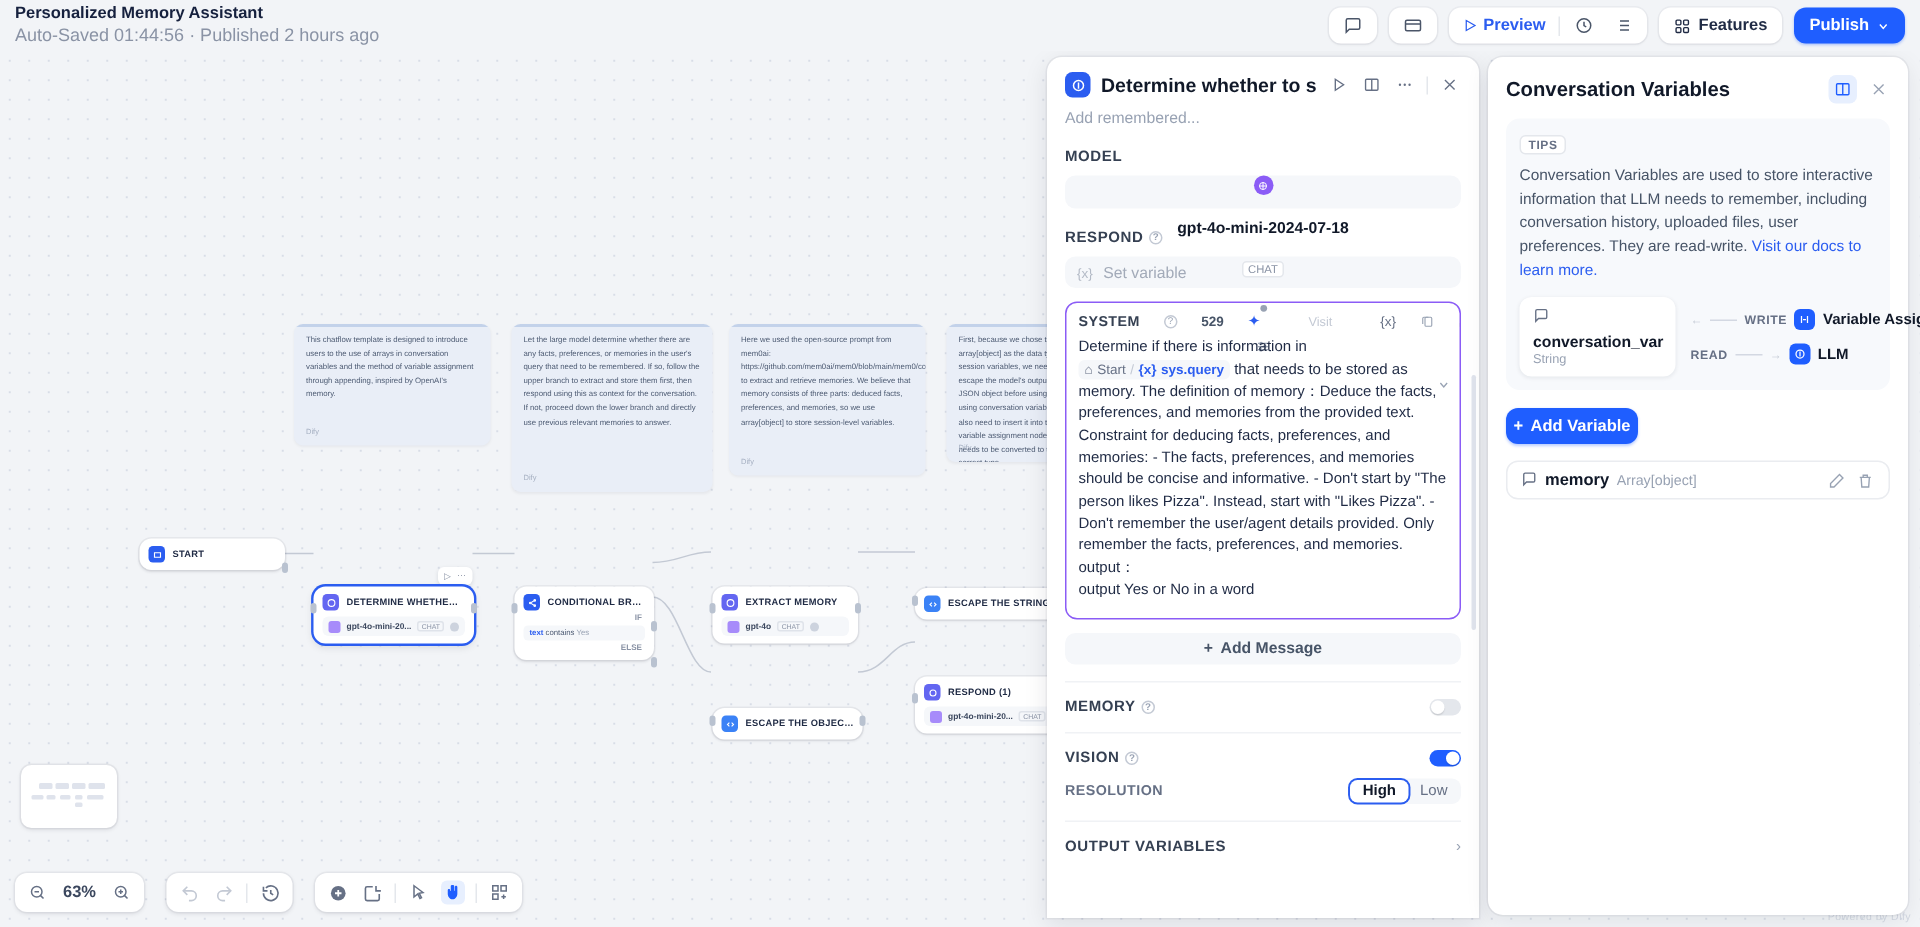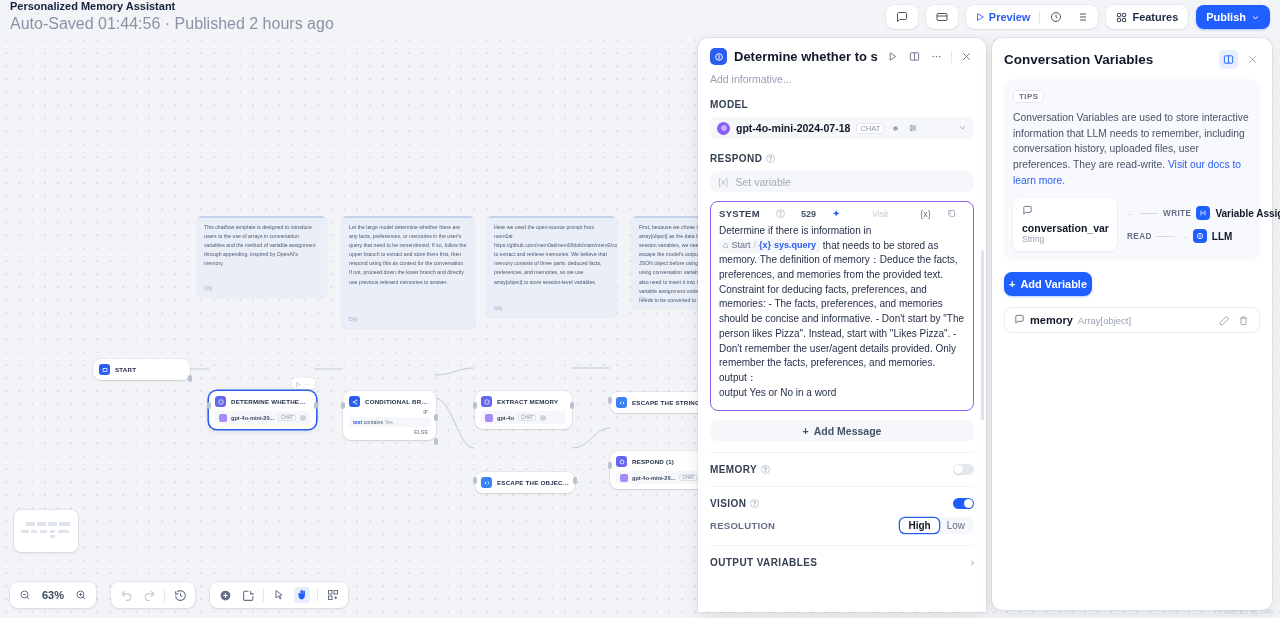--- a/index.html
+++ b/index.html
@@ -13,21 +13,21 @@
   }
 
   
   #topbar{
     position:absolute; left:0; top:0; width:1280px; height:34px;
     background:#f2f4f7; display:flex; align-items:center;
     padding:0 10px; z-index:40;
   }
   #app-title-wrap{ display:flex; flex-direction:column; justify-content:center; line-height:1.25; }
   #app-title{ font-size:11px; font-weight:700; color:#16213e; }
-  #app-sub{ font-size:16px; color:#8a93a5; }
+  #app-sub{ font-size:12px; color:#8a93a5; }
   #top-right{ margin-left:auto; display:flex; align-items:center; gap:8px; }
   .tb-group{
     background:#fff; border-radius:8px; height:24px; display:flex; align-items:center;
     padding:0 6px; gap:6px; box-shadow:0 1px 2px rgba(16,24,40,.06), 0 0 0 1px rgba(16,24,40,.04);
   }
   .tb-btn{
     width:20px;height:20px;display:flex;align-items:center;justify-content:center;
     border-radius:5px;color:#4a5568;cursor:pointer;
   }
   .tb-sep{ width:1px; height:13px; background:#e4e7ec; }
@@ -141,21 +141,21 @@
   .ph-sep{ width:1px;height:12px;background:#e4e7ec; }
   #panel-desc{ margin:8px 0 0 0; font-size:10.5px; color:#98a2b3; }
 
   .panel-body{ flex:1; overflow:hidden; padding:0 12px; position:relative; }
   .sec-label{ font-size:10px; font-weight:700; color:#354052; letter-spacing:.4px; display:flex; align-items:center; gap:4px; }
   .q{ width:9px;height:9px;border-radius:50%;border:1px solid #c3c9d4;color:#98a2b3;font-size:6.5px;display:inline-flex;align-items:center;justify-content:center;flex:none;}
   .mt14{ margin-top:14px; }
 
   #model-box{
     margin-top:7px; background:#f5f7fa; border-radius:7px; height:22px;
-    display:flex; align-items:center; gap:6px; padding:0 7px; cursor:pointer;
+    display:flex; align-items:center; gap:16px; padding:0 7px; cursor:pointer;flex-direction:column;
   }
   #model-ico{ width:13px;height:13px;border-radius:50%;background:#8b5cf6;flex:none;display:flex;align-items:center;justify-content:center;color:#fff;font-size:8px;}
   #model-name{ font-size:10.5px; font-weight:700; color:#101828; }
   .tag{ font-size:7.5px; color:#8a93a5; border:1px solid #e4e7ec; border-radius:3px; padding:0 3px; background:#fff;}
   .mini-ico{ width:11px;height:11px;color:#98a2b3;display:flex;align-items:center;justify-content:center;}
   .caret{ margin-left:auto; color:#98a2b3; font-size:8px; }
 
   #ctx-box{
     margin-top:7px; background:#f5f7fa; border-radius:7px; height:21px;
     display:flex; align-items:center; gap:7px; padding:0 8px; cursor:pointer;
@@ -584,21 +584,21 @@
             <circle cx="19" cy="12" r="1.7"></circle>
           </svg>
       </div>
       <div class="ph-sep"></div>
       <div class="ph-ico">
         <svg width="11" height="11" viewBox="0 0 24 24" fill="none" stroke="currentColor" stroke-width="2">
             <path d="M5 5l14 14M19 5L5 19"></path>
           </svg>
       </div>
     </div>
-    <div id="panel-desc">Add informative...</div>
+    <div id="panel-desc">Add remembered...</div>
   </div>
 
   <div class="panel-body">
     <div class="sec-label mt14">
       <span>MODEL</span>
     </div>
     <div id="model-box">
       <div id="model-ico">
         <svg width="8" height="8" viewBox="0 0 24 24" fill="none" stroke="#fff" stroke-width="2">
             <circle cx="12" cy="12" r="7"></circle>

